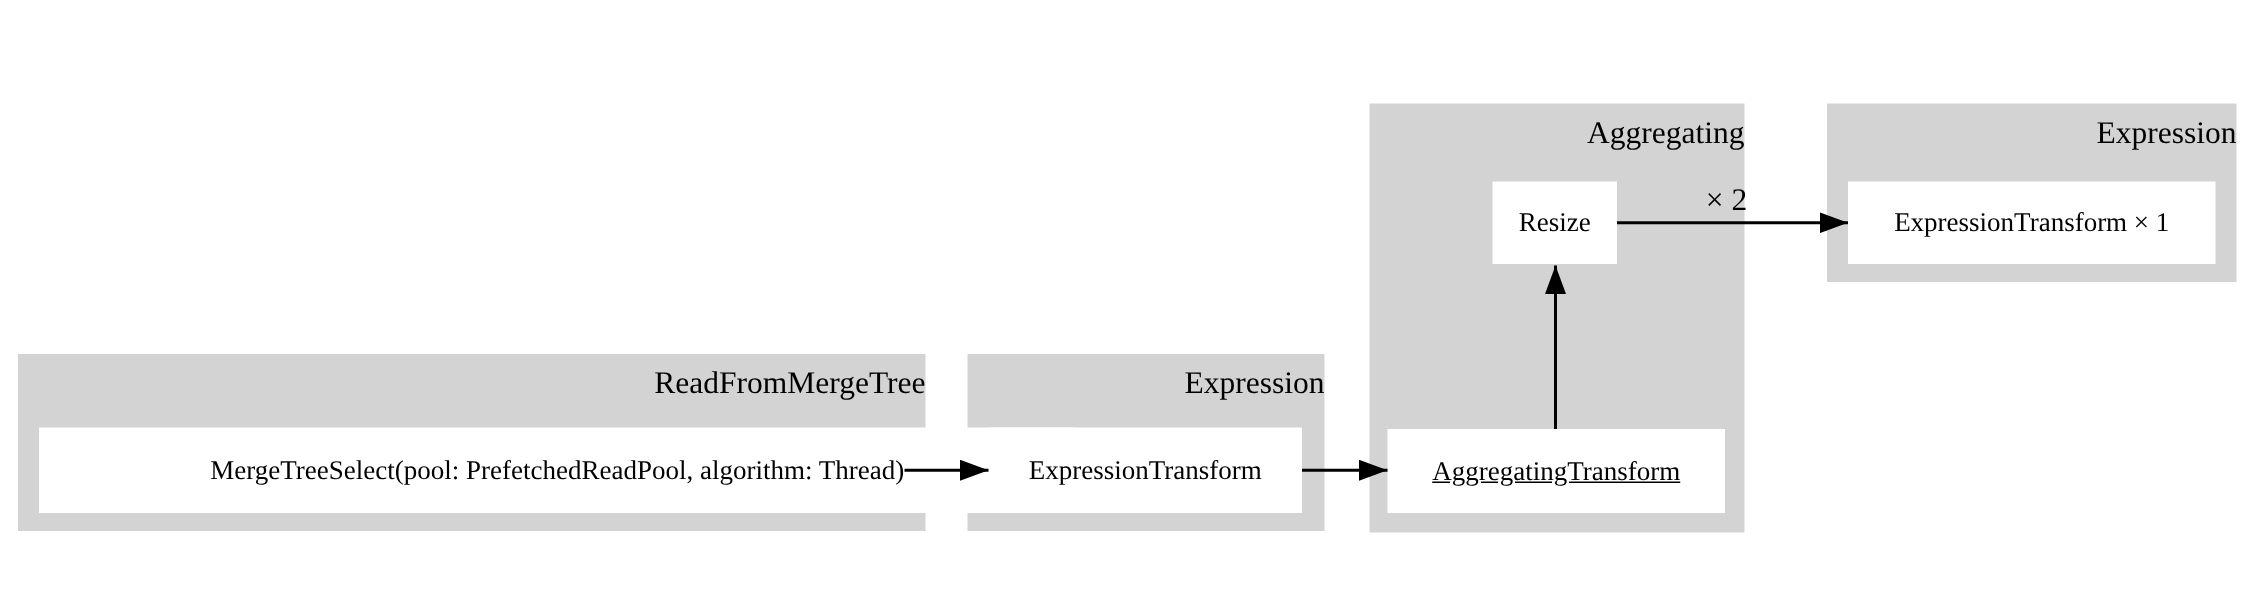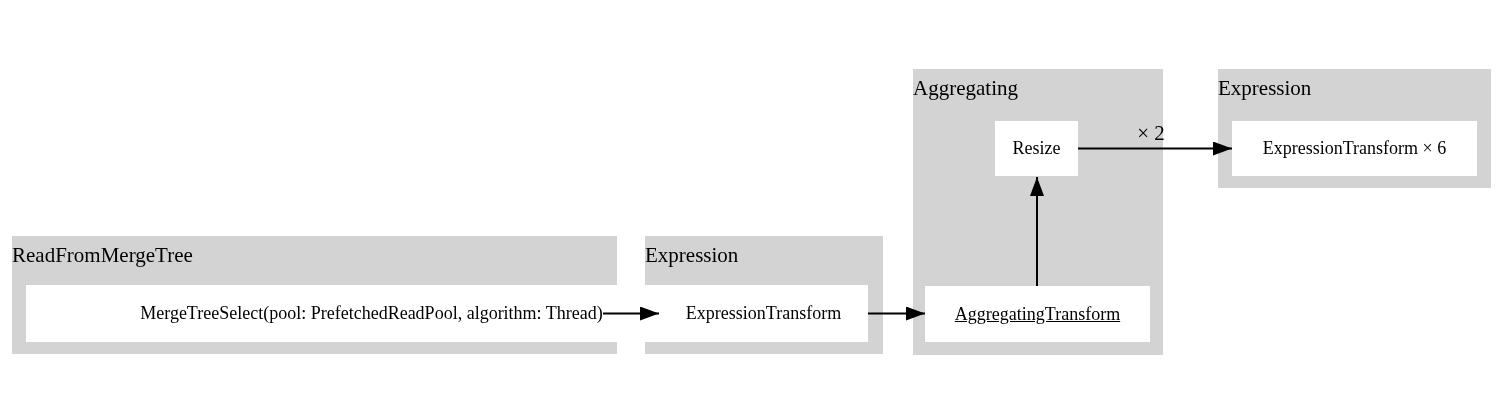--- a/index.html
+++ b/index.html
@@ -23,21 +23,21 @@
 
   .cluster {
     position: absolute;
     background: var(--cluster-fill);
   }
   .cluster-title {
     position: absolute;
     left: 0;
     right: 0;
     top: 7px;
-    text-align: left;
+    text-align: right;
     font-size: 21px;
     line-height: 24px;
     white-space: nowrap;
   }
 
   .node {
     position: absolute;
     background: var(--node-fill);
     display: flex;
     align-items: center;
@@ -101,21 +101,21 @@
   </div>
 
   <div class="node node-mergetree">MergeTreeSelect(pool: PrefetchedReadPool, algorithm: Thread)</div>
 
   <div class="node node-exprtransform">ExpressionTransform</div>
 
   <div class="node node-resize">Resize</div>
 
   <div class="node node-aggtransform">AggregatingTransform</div>
 
-  <div class="node node-exprtransform2">ExpressionTransform × 6</div>
+  <div class="node node-exprtransform2">ExpressionTransform × 1</div>
 
   <svg class="edges-overlay" width="1502" height="410" viewBox="0 0 1502 410" xmlns="http://www.w3.org/2000/svg">
     <defs>
       <marker id="ah" markerUnits="userSpaceOnUse" markerWidth="20" markerHeight="14" refX="19" refY="7" orient="auto">
         <path class="head" d="M0,0 L19,7 L0,14 Z"></path>
       </marker>
     </defs>
     <line x1="603" y1="313.5" x2="659" y2="313.5" marker-end="url(#ah)"></line>
     <line x1="868" y1="313.5" x2="925" y2="313.5" marker-end="url(#ah)"></line>
     <line x1="1037" y1="286" x2="1037" y2="177" marker-end="url(#ah)"></line>

